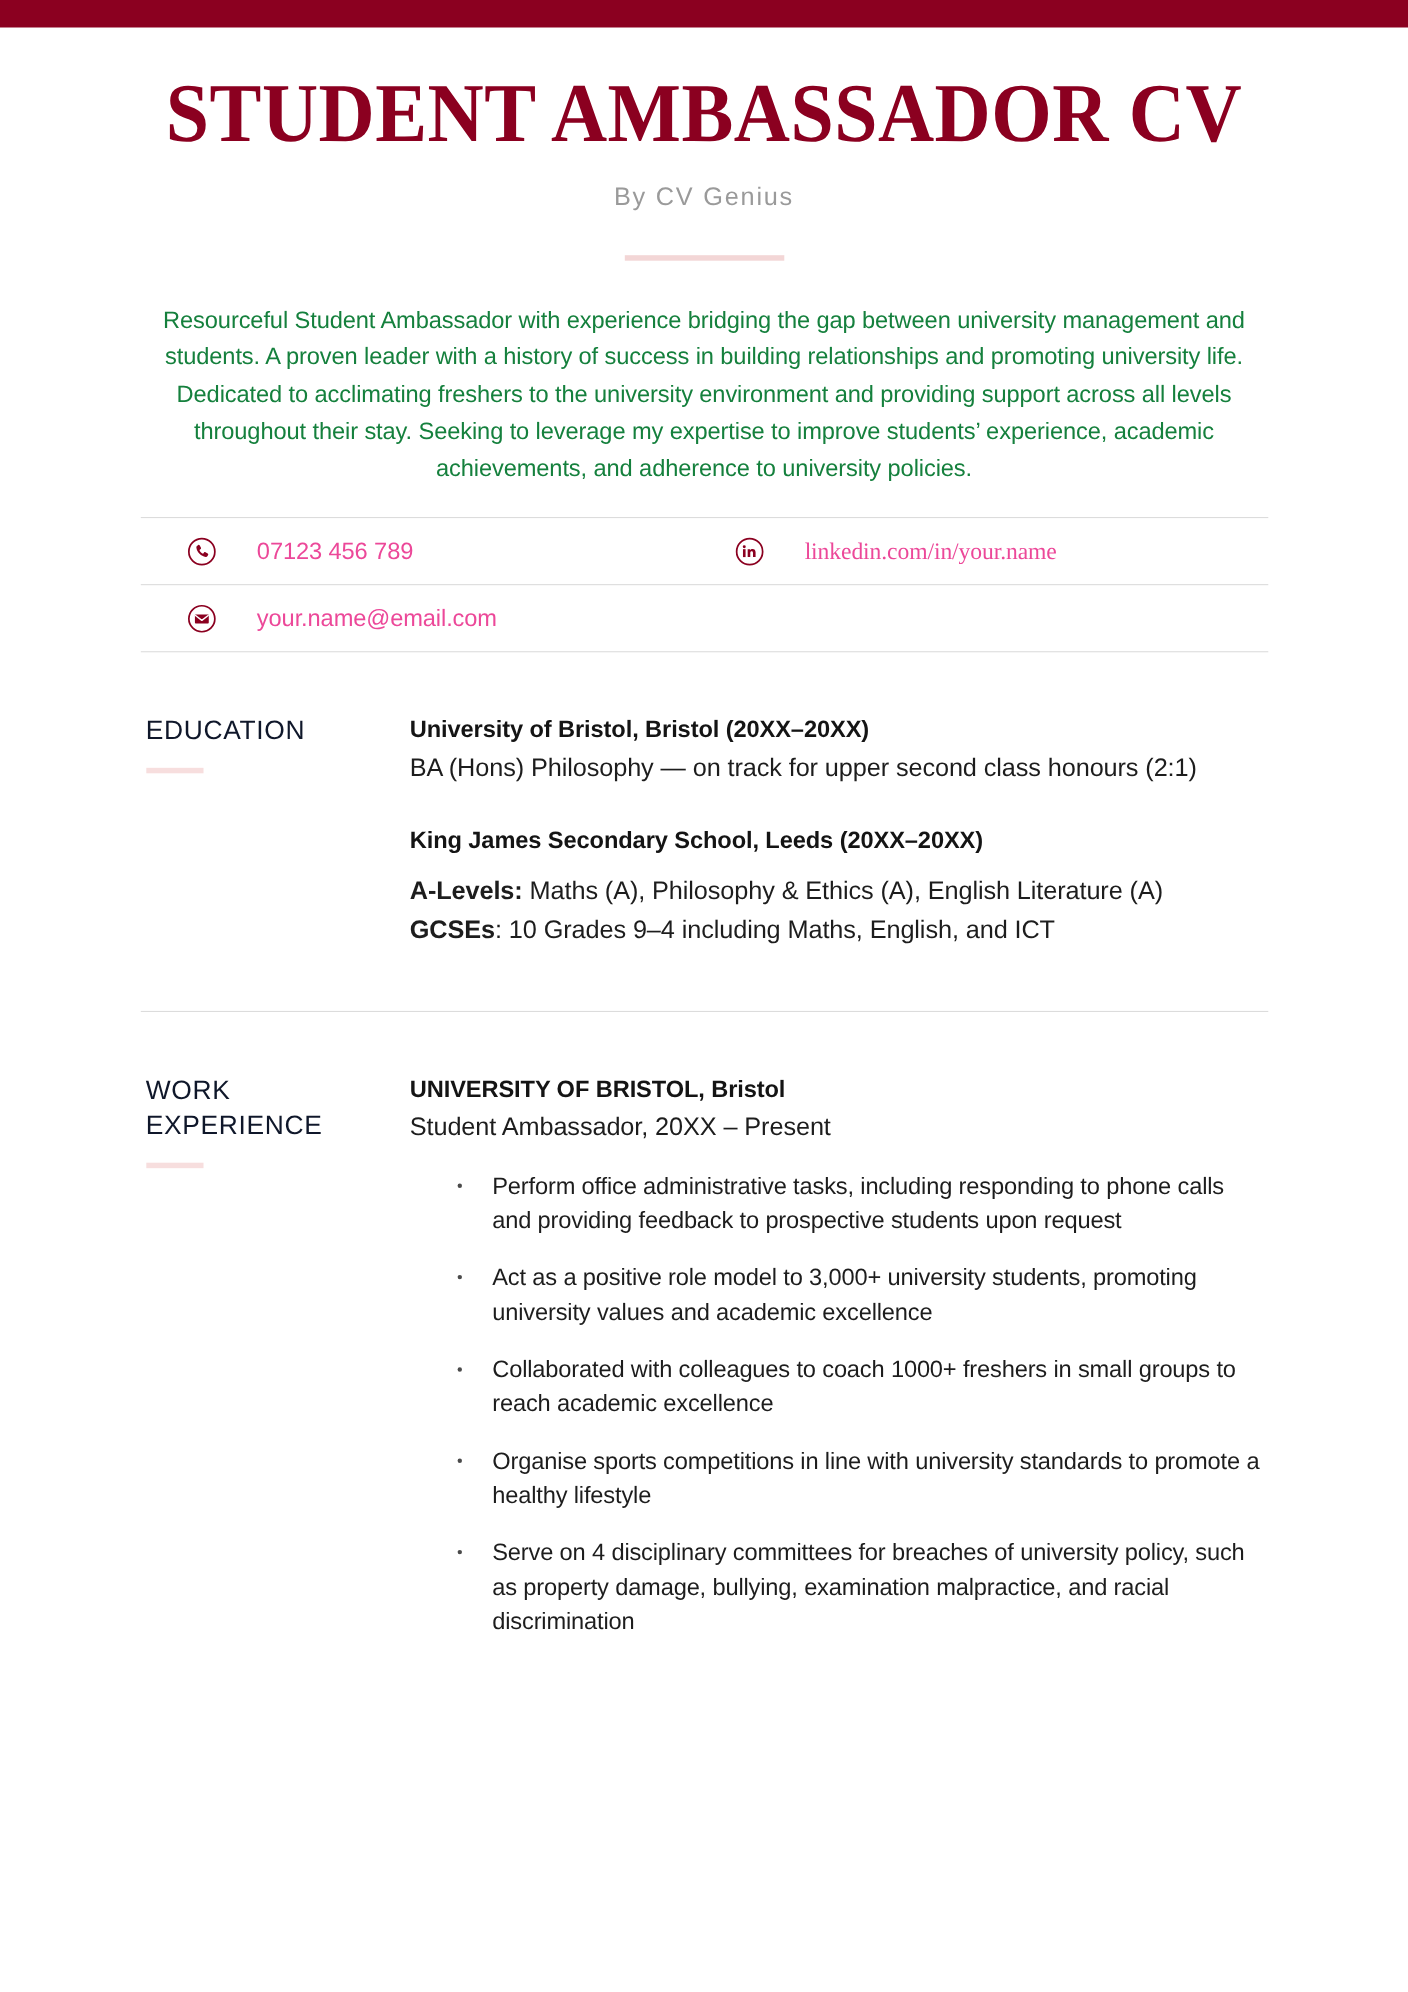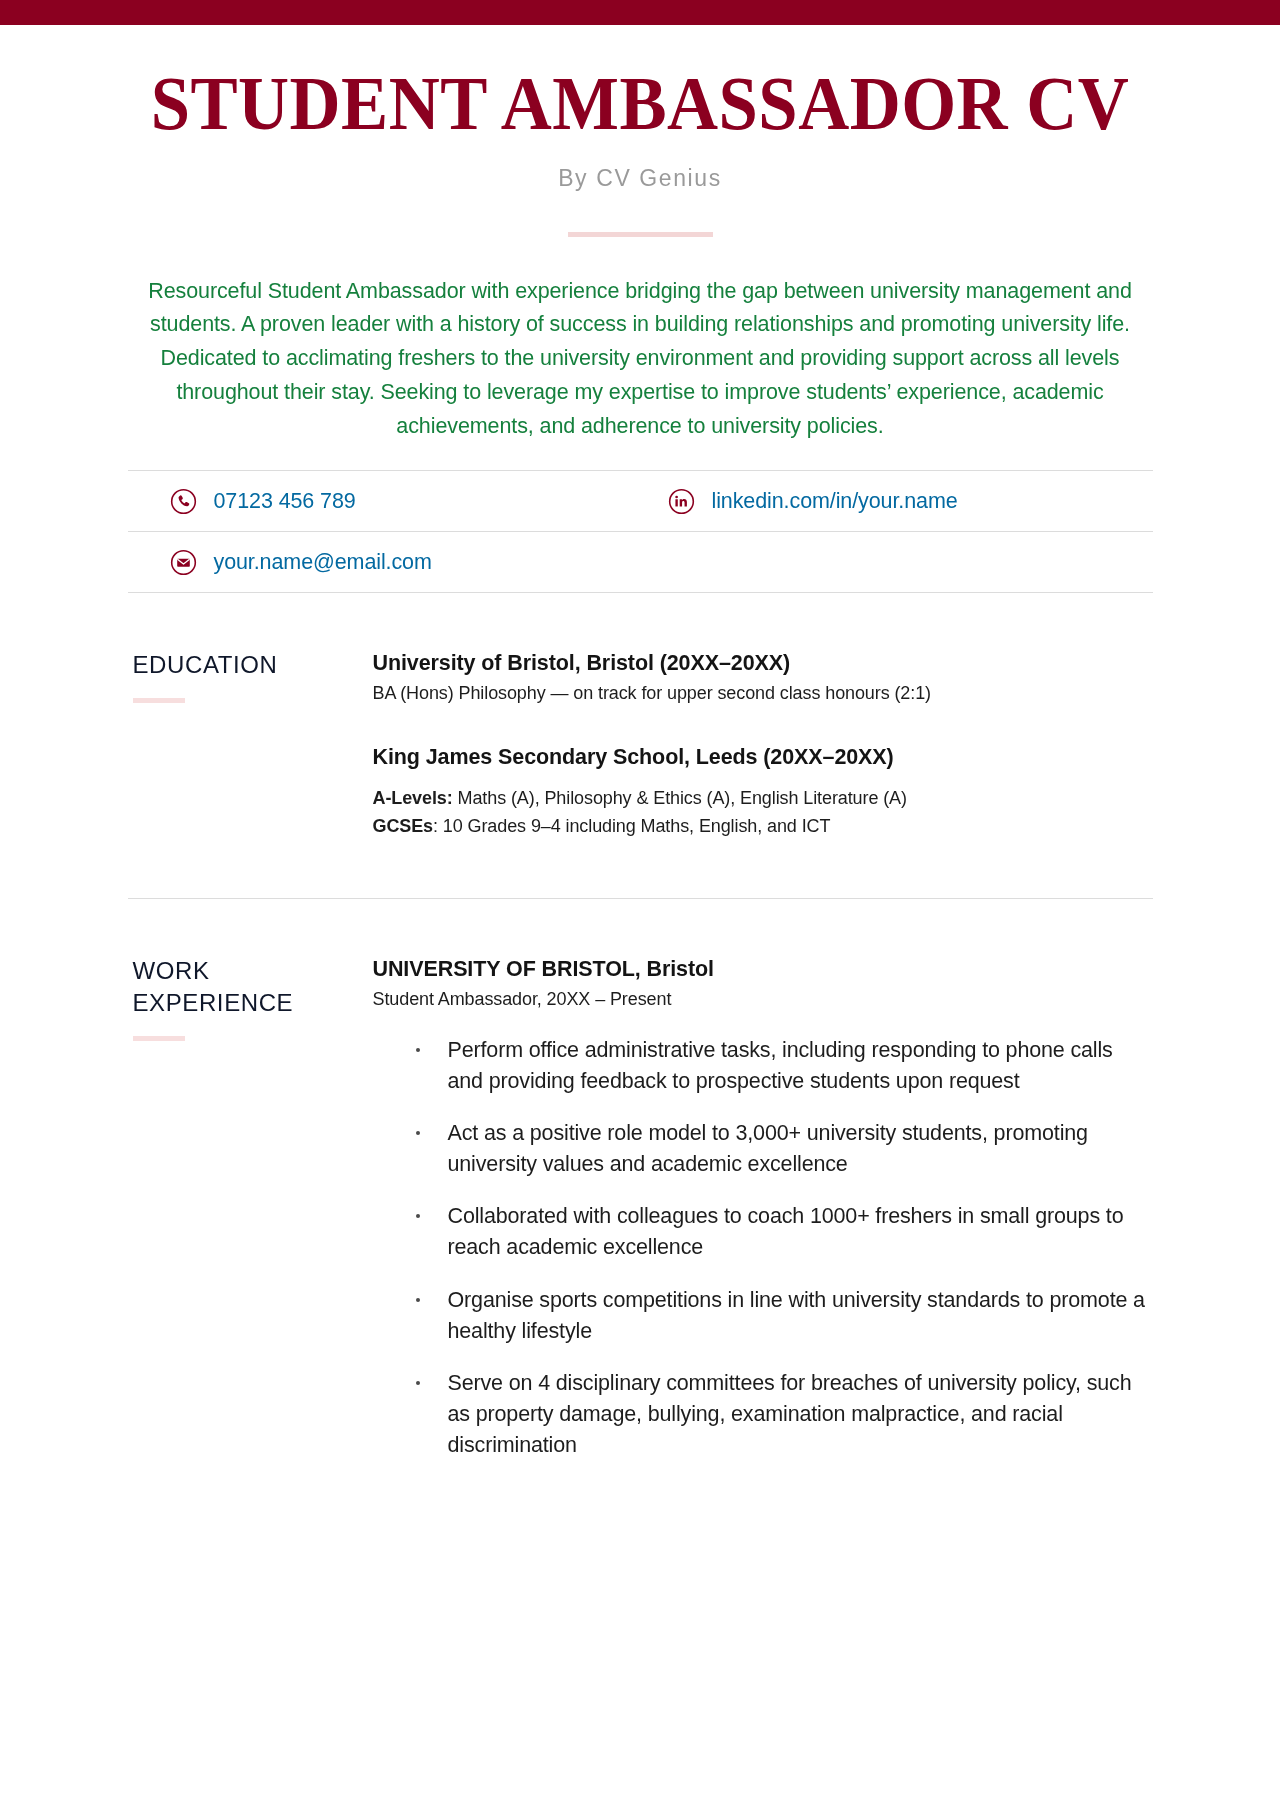--- a/index.html
+++ b/index.html
@@ -92,33 +92,34 @@
     height: 60px;
   }
 
   .contact-item {
     display: flex;
     align-items: center;
     gap: 17px;
   }
 
   .contact-item.col-left { width: 500px; padding-left: 42px; }
-  .contact-item.col-right { flex: 1; padding-left: 40px; }
+  .contact-item.col-right { flex: 1; padding-left: 40px; font-family: Liberation Serif, serif; }
 
   .c-icon {
     width: 27px;
     height: 27px;
     flex: none;
     display: block;
   }
 
   .contact-text {
     font-size: 21.5px;
-    color: #0369a1;
+    color: #ec4899;
     letter-spacing: -0.1px;
+    margin-left: 20px;
   }
 
   
   .section {
     display: flex;
     width: 1025px;
     margin: 0 auto;
     padding-top: 56px;
   }
 
@@ -151,21 +152,21 @@
   .entry-title {
     font-family: Liberation Sans, sans-serif;
     font-weight: bold;
     font-size: 21.5px;
     letter-spacing: -0.1px;
     color: #141414;
     line-height: 1.35;
   }
 
   .entry-sub {
-    font-size: 18px;
+    font-size: 23px;
     color: #1d1d1d;
     line-height: 1.42;
     letter-spacing: -0.1px;
   }
 
   .entry-block + .entry-block { margin-top: 36px; }
 
   .edu-line { margin-top: 3px; }
   .edu-line b { font-weight: bold; }
 

